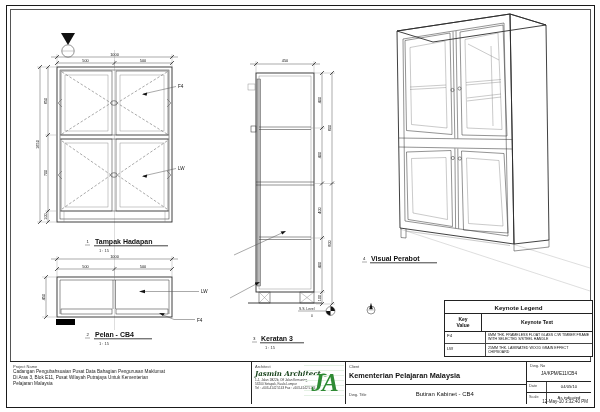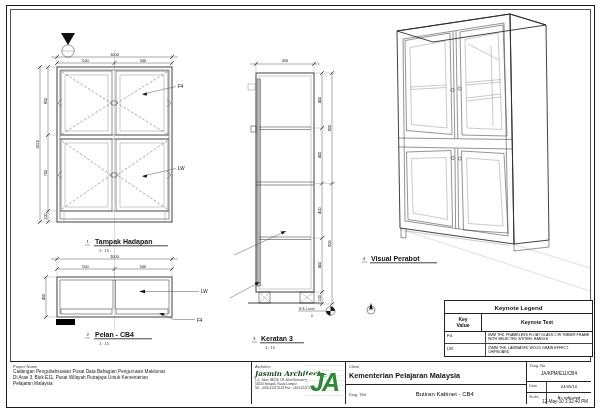--- a/index.html
+++ b/index.html
@@ -39,21 +39,21 @@
   .tb-cell{border-right:0.8px solid #222;position:relative;box-sizing:border-box;}
   .tb-label{font-size:4px;color:#444;}
   .tb-project{width:242px;padding:2px 3px;}
   .tb-projtext{font-size:4.7px;line-height:1.32;color:#222;}
   .tb-arch{width:94px;padding:2px 3px;}
   .arch-name{font-family:"DejaVu Serif",serif;font-style:italic;font-weight:bold;font-size:7px;color:#17421a;white-space:nowrap;}
   .leaf{display:inline-block;width:5px;height:3.5px;background:#2e8b34;border-radius:0 100% 0 100%;transform:rotate(-18deg);margin-left:1px;}
   .arch-addr{font-size:3.1px;color:#333;line-height:1.3;}
   .logo{position:absolute;right:1px;top:3px;width:40px;height:35px;display:flex;align-items:center;justify-content:center;
         background:repeating-linear-gradient(#e4f1e4 0 .5px,transparent .5px 5px),repeating-linear-gradient(90deg,#e4f1e4 0 .5px,transparent .5px 5px);}
-  .logo span{font-family:Liberation Sans, sans-serif;font-style:italic;font-weight:bold;font-size:25px;color:#2e8b34;letter-spacing:-2px;}
+  .logo span{font-family:Liberation Serif, serif;font-style:italic;font-weight:bold;font-size:25px;color:#2e8b34;letter-spacing:-2px;}
   .tb-client{width:181px;}
   .tb-client-top{height:22px;padding:1.5px 3px;box-sizing:border-box;}
   .client-name{font-size:7.3px;font-weight:bold;color:#111;margin-top:2px;}
   .tb-client-bot{border-top:0.7px solid #222;display:flex;align-items:center;height:19px;padding:0 3px;box-sizing:border-box;}
   .dwg-title{flex:1;text-align:center;font-size:6px;color:#111;}
   .tb-right{flex:1;border-right:none;display:flex;flex-direction:column;}
   .tbr-row1{height:20px;border-bottom:0.7px solid #222;padding:1px 3px;box-sizing:border-box;}
   .tbr-val{font-size:4.6px;text-align:center;margin-top:2.5px;}
   .tbr-row{height:11px;border-bottom:0.7px solid #222;display:flex;box-sizing:border-box;}
   .tbr-row:last-child{border-bottom:none;}

